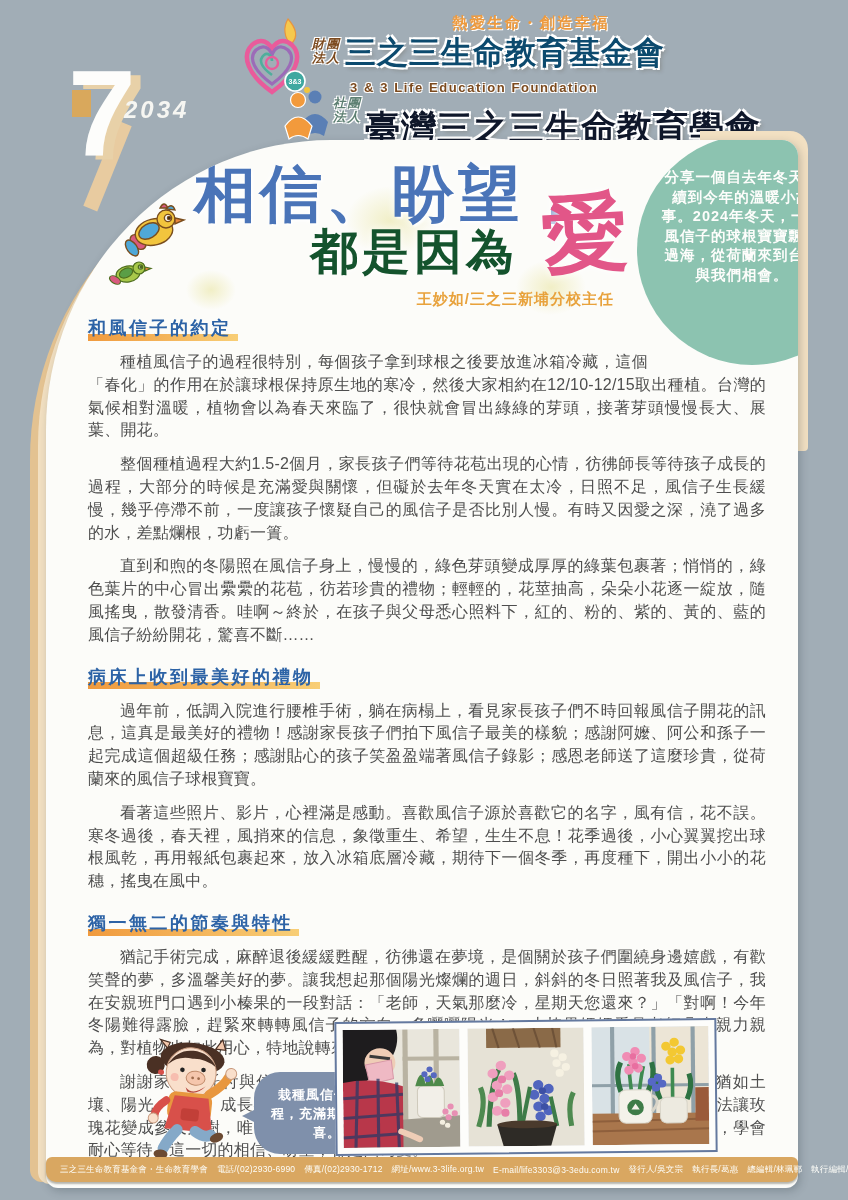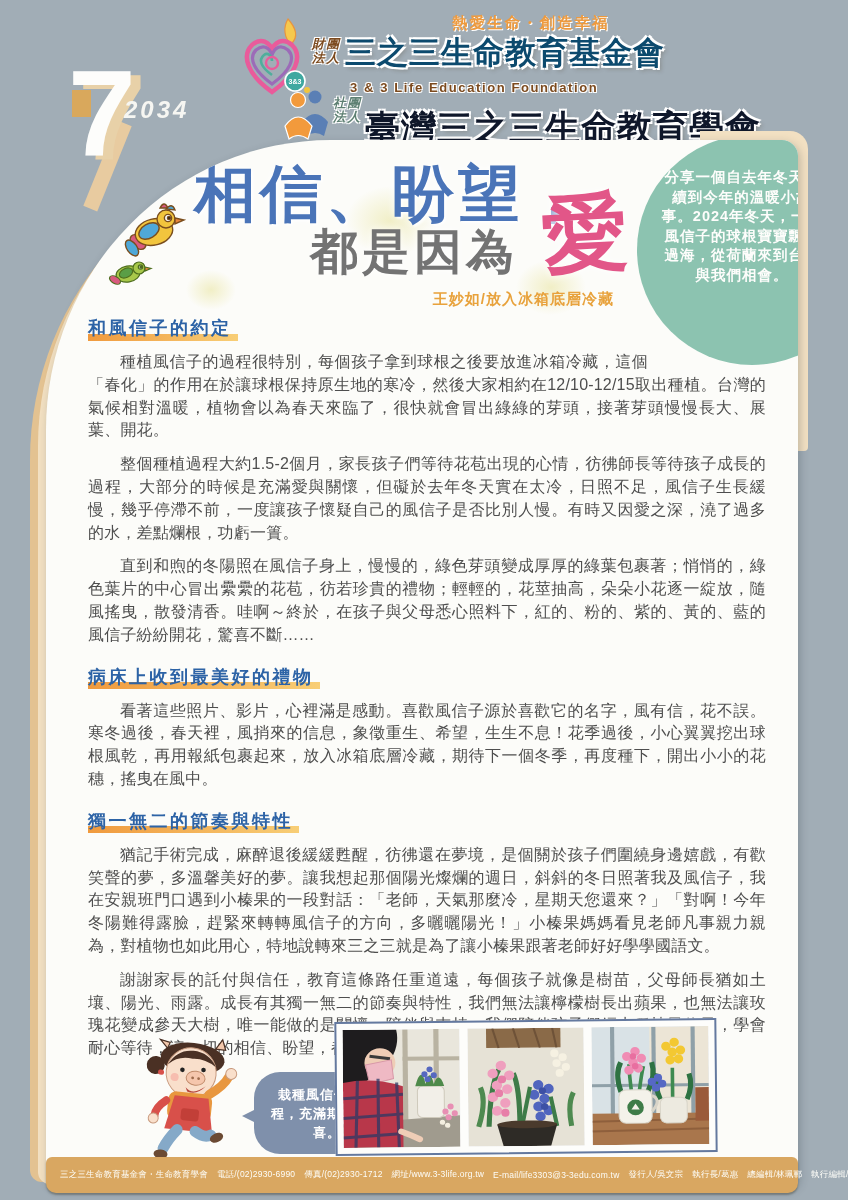--- a/index.html
+++ b/index.html
@@ -36,21 +36,21 @@
   .paper{left:46px;top:140px;width:752px;height:1048px;background:#FCFCF9;overflow:hidden;
       border-radius:285px 16px 12px 12px / 290px 16px 12px 12px;box-shadow:2px 3px 8px rgba(40,50,60,.25);}
 
   
   .green-circle{left:591px;top:-5px;width:230px;height:230px;border-radius:50%;background:#8CC3B0;}
   .sidenote{left:612px;top:28px;width:168px;font-size:14.5px;line-height:19.5px;font-weight:bold;color:#FDFDFB;
       text-align:center;letter-spacing:1px;}
   .splash{border-radius:50%;background:radial-gradient(closest-side,#E6E193,rgba(230,225,147,0));opacity:.5;}
   .t1{left:148px;top:12px;font-size:62px;font-weight:bold;color:#4A74B8;letter-spacing:4px;
       text-shadow:0 0 8px rgba(255,255,255,.95),2px 2px 2px rgba(255,255,255,.8);}
-  .t2{left:264px;top:80px;font-size:48px;font-weight:bold;color:#737373;letter-spacing:4px;
+  .t2{left:264px;top:80px;font-size:48px;font-weight:bold;color:#14532d;letter-spacing:4px;
       text-shadow:0 0 8px rgba(255,255,255,.95);}
   .t-love{left:496px;top:36px;font-size:86px;font-weight:bold;color:#E25688;transform:rotate(-3deg);
       text-shadow:0 0 10px rgba(255,255,255,.9);}
   .author{left:300px;top:150px;width:268px;text-align:right;font-size:15px;font-weight:bold;color:#E8A23C;letter-spacing:1px;}
 
   .content{left:42px;top:172px;width:678px;}
   .circle-spacer{float:right;width:118px;height:56px;}
   h2.sec{margin:14px 0 8px;}
   h2.sec.first{margin-top:0;}
   .sec-h{display:inline-block;font-size:18px;font-weight:bold;color:#2D63A6;letter-spacing:2.5px;
@@ -63,21 +63,21 @@
       display:flex;align-items:center;justify-content:center;}
   .bubble-txt{width:116px;font-size:13px;line-height:19px;color:#fff;text-align:center;font-weight:bold;letter-spacing:1px;}
   .bubble-tail{position:absolute;left:-12px;top:36px;width:0;height:0;border-top:8px solid transparent;
       border-bottom:8px solid transparent;border-right:16px solid #7F90AB;}
   .photoframe{left:289px;top:880px;width:382px;height:134px;background:#FDFDFB;border:2px solid #64799F;
       transform:rotate(-.6deg);display:flex;gap:8px;padding:6px;box-sizing:border-box;}
   .photo{flex:1 1 0;overflow:hidden;background:#EEE;}
   .photo svg{display:block;width:100%;height:100%;}
 
   
-  .footer-bar{left:46px;top:1157px;width:752px;height:36px;background:#D9A761;border-radius:6px 6px 10px 10px;
+  .footer-bar{left:46px;top:1157px;width:752px;height:25px;background:#D9A761;border-radius:6px 6px 10px 10px;
       display:flex;align-items:center;gap:9px;padding:0 0 0 14px;box-sizing:border-box;white-space:nowrap;
       box-shadow:0 2px 2px rgba(50,45,30,.35);}
   .footer-bar span{font-size:8.5px;color:#FDFDF8;letter-spacing:.2px;}
 </style>
 </head>
 <body>
 
 <div class="canvas">
 
   <div class="abs slogan">熱愛生命・創造幸福</div>
@@ -144,30 +144,31 @@
         <circle cx="38.5" cy="69" r="2.2" fill="#fff"></circle>
           <circle cx="39" cy="69" r="1.1" fill="#222"></circle>
         <path d="M43,69 l6,1.5 -6,2.5 z" fill="#E8863C"></path>
         <ellipse cx="13" cy="82" rx="6" ry="3.5" fill="#D85A7E" transform="rotate(30 13 82)"></ellipse>
       </g>
     </svg>
 
     <div class="abs t1">相信、盼望，</div>
     <div class="abs t2">都是因為</div>
     <div class="abs t-love">愛</div>
-    <div class="abs author">王妙如/放入冰箱底層冷藏</div>
+    <div class="abs author">王妙如/三之三新埔分校主任</div>
 
     <div class="abs content">
       <div class="circle-spacer"></div>
       <h2 class="sec first"><span class="sec-h">和風信子的約定</span></h2>
       <p class="bp">種植風信子的過程很特別，每個孩子拿到球根之後要放進冰箱冷藏，這個「春化」的作用在於讓球根保持原生地的寒冷，然後大家相約在12/10-12/15取出種植。台灣的氣候相對溫暖，植物會以為春天來臨了，很快就會冒出綠綠的芽頭，接著芽頭慢慢長大、展葉、開花。</p>
       <p class="bp">整個種植過程大約1.5-2個月，家長孩子們等待花苞出現的心情，彷彿師長等待孩子成長的過程，大部分的時候是充滿愛與關懷，但礙於去年冬天實在太冷，日照不足，風信子生長緩慢，幾乎停滯不前，一度讓孩子懷疑自己的風信子是否比別人慢。有時又因愛之深，澆了過多的水，差點爛根，功虧一簣。</p>
       <p class="bp">直到和煦的冬陽照在風信子身上，慢慢的，綠色芽頭變成厚厚的綠葉包裹著；悄悄的，綠色葉片的中心冒出纍纍的花苞，彷若珍貴的禮物；輕輕的，花莖抽高，朵朵小花逐一綻放，隨風搖曳，散發清香。哇啊～終於，在孩子與父母悉心照料下，紅的、粉的、紫的、黃的、藍的風信子紛紛開花，驚喜不斷……</p>
 
       <h2 class="sec"><span class="sec-h">病床上收到最美好的禮物</span></h2>
+      <p class="bp">過年前，低調入院進行腰椎手術，躺在病榻上，看見家長孩子們不時回報風信子開花的訊息，這真是最美好的禮物！感謝家長孩子們拍下風信子最美的樣貌；感謝阿嬤、阿公和孫子一起完成這個超級任務；感謝貼心的孩子笑盈盈端著風信子錄影；感恩老師送了這麼珍貴，從荷蘭來的風信子球根寶寶。</p>
       <p class="bp">看著這些照片、影片，心裡滿是感動。喜歡風信子源於喜歡它的名字，風有信，花不誤。寒冬過後，春天裡，風捎來的信息，象徵重生、希望，生生不息！花季過後，小心翼翼挖出球根風乾，再用報紙包裹起來，放入冰箱底層冷藏，期待下一個冬季，再度種下，開出小小的花穗，搖曳在風中。</p>
 
       <h2 class="sec"><span class="sec-h">獨一無二的節奏與特性</span></h2>
       <p class="bp">猶記手術完成，麻醉退後緩緩甦醒，彷彿還在夢境，是個關於孩子們圍繞身邊嬉戲，有歡笑聲的夢，多溫馨美好的夢。讓我想起那個陽光燦爛的週日，斜斜的冬日照著我及風信子，我在安親班門口遇到小榛果的一段對話：「老師，天氣那麼冷，星期天您還來？」「對啊！今年冬陽難得露臉，趕緊來轉轉風信子的方向，多曬曬陽光！」小榛果媽媽看見老師凡事親力親為，對植物也如此用心，特地說轉來三之三就是為了讓小榛果跟著老師好好學學國語文。</p>
       <p class="bp">謝謝家長的託付與信任，教育這條路任重道遠，每個孩子就像是樹苗，父母師長猶如土壤、陽光、雨露。成長有其獨一無二的節奏與特性，我們無法讓檸檬樹長出蘋果，也無法讓玫瑰花變成參天大樹，唯一能做的是關懷、陪伴與支持。我們陪伴孩子們經由種植風信子，學會耐心等待，這一切的相信、盼望，都是因為愛。</p>
     </div>
 
     <svg class="abs pig" width="140" height="140" viewBox="0 0 140 140">
       <g transform="rotate(6 70 70)">
         <circle cx="30" cy="36" r="9" fill="#4A3024"></circle>

